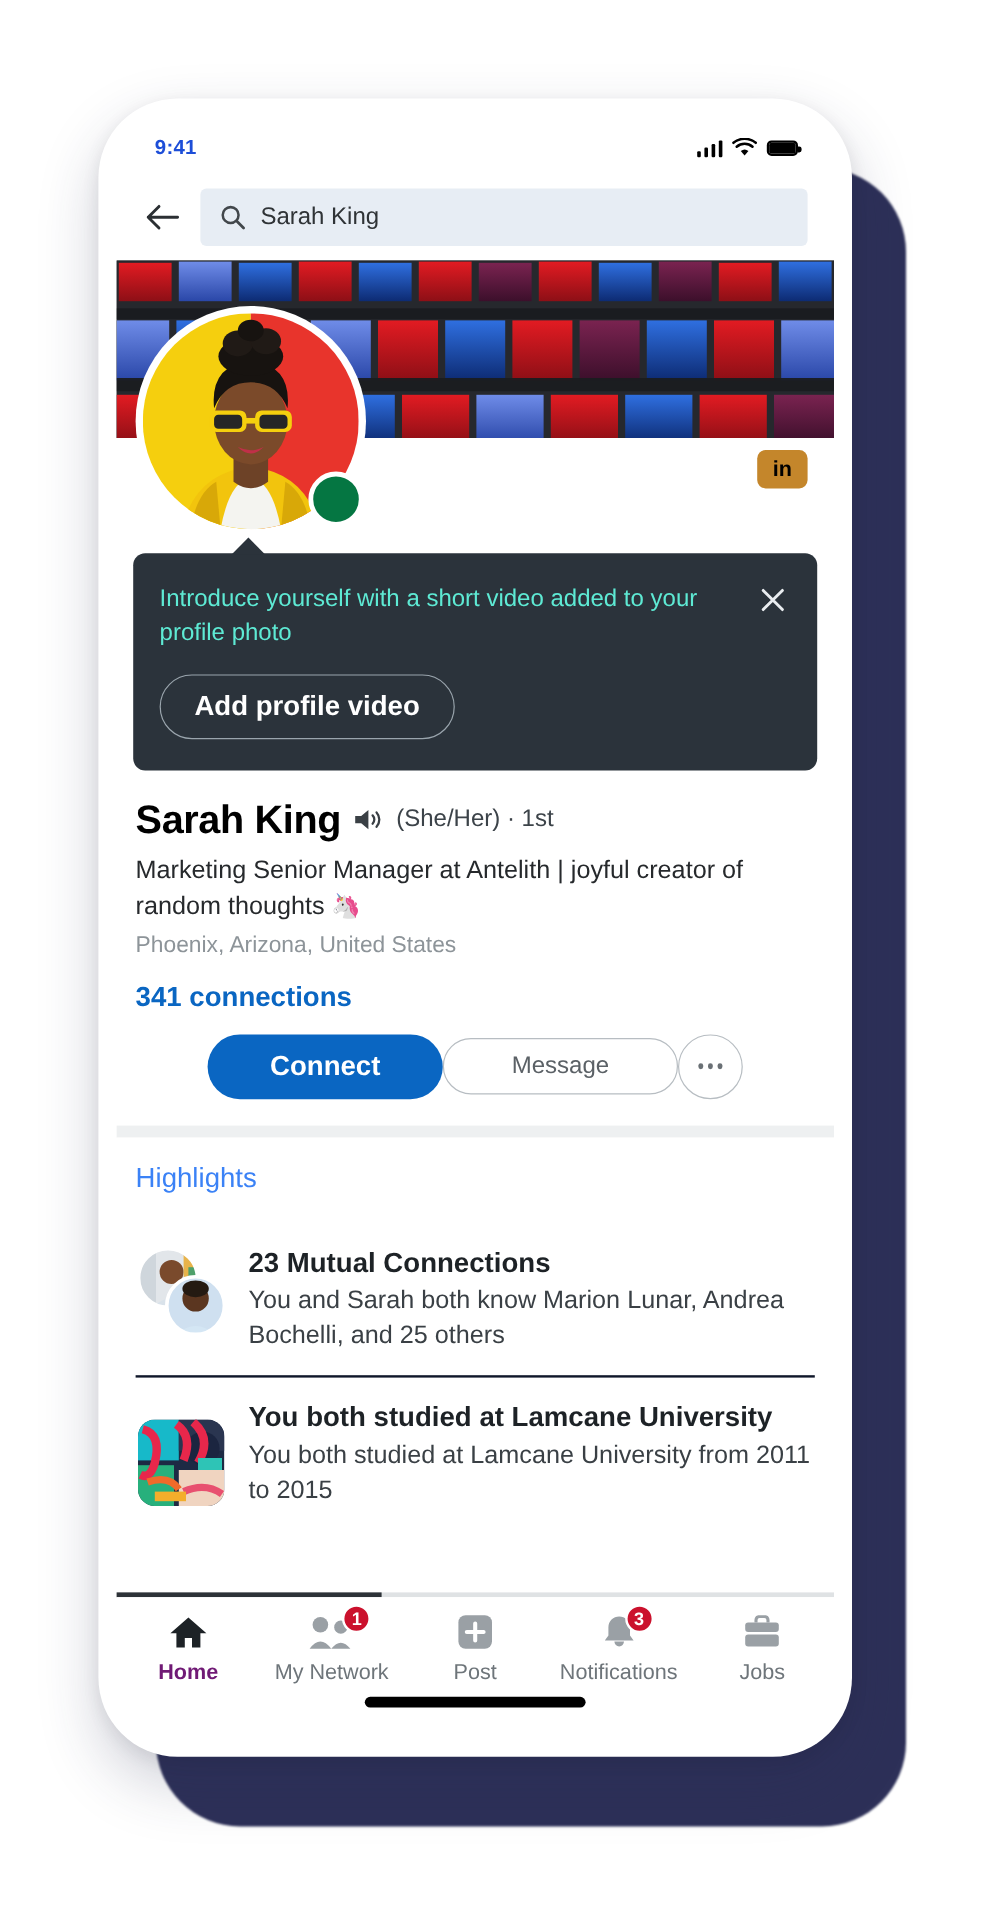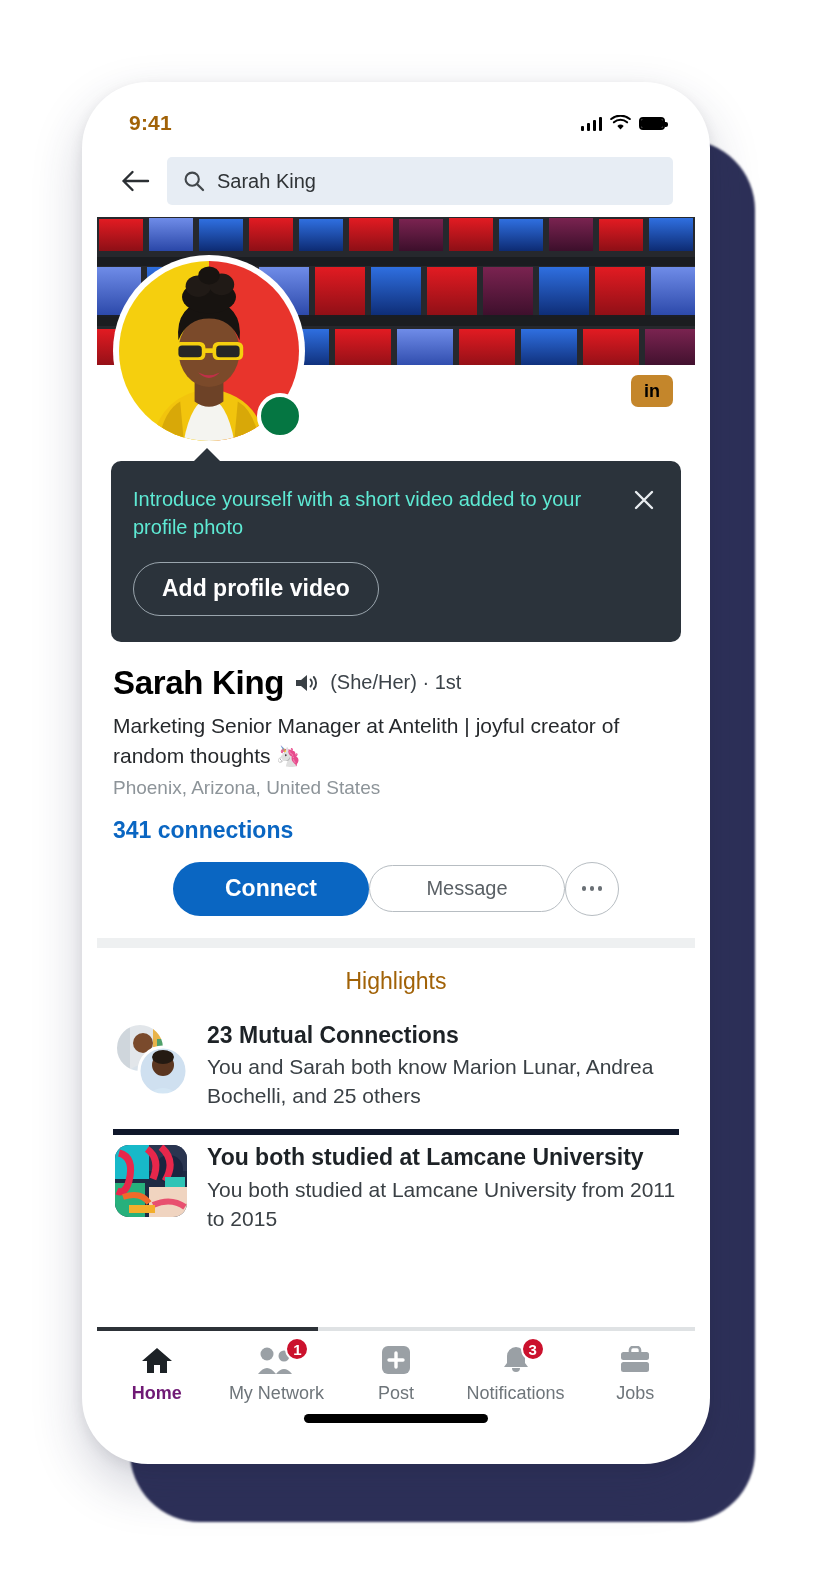--- a/index.html
+++ b/index.html
@@ -48,21 +48,21 @@
     z-index: 40;
   }
 
   
   .statusbar {
     position: relative; height: 52px;
     display: flex; align-items: center; justify-content: space-between;
     padding: 0 30px 0 32px;
     background: #fff; z-index: 30;
   }
-  .clock { font-size: 21px; font-weight: 700; color: #a16207; letter-spacing: .2px; }
+  .clock { font-size: 17px; font-weight: 700; color: #1d4ed8; letter-spacing: .2px; }
   .status-icons { display: flex; align-items: center; gap: 8px; }
   .bars { display: flex; align-items: flex-end; gap: 2.5px; height: 15px; }
   .bars i { display: block; width: 3.5px; background: #000; border-radius: 1px; }
   .bars i:nth-child(1){height:5px}.bars i:nth-child(2){height:8px}
   .bars i:nth-child(3){height:11px}.bars i:nth-child(4){height:14px}
   .battery {
     width: 26px; height: 13px; border: 2px solid #000; border-radius: 4px;
     position: relative; background: #000; background-clip: content-box; padding: 0;
   }
   .battery::after {
@@ -153,23 +153,23 @@
   .btn-more {
     width: 54px; height: 54px; border-radius: 50%; border: 1.5px solid #b7bdc2;
     background:#fff; display:flex; align-items:center; justify-content:center; gap:3.5px; cursor:pointer;
   }
   .btn-more span { width: 4.5px; height: 4.5px; border-radius:50%; background:#6a7075; display:block; }
 
   .divider { height: 10px; background: #eef0f1; }
 
   
   .highlights { padding: 20px 16px 0 16px; background:#fff; }
-  .h-title { font-size: 23px; color: #a16207; margin-bottom: 14px; text-align: center; }
+  .h-title { font-size: 23px; color: #3b82f6; margin-bottom: 31px; }
   .h-item { display: flex; gap: 18px; padding: 12px 0 18px 0; }
-  .h-item + .h-item { border-top: 6px solid #0f172a; padding-top: 8px; }
+  .h-item + .h-item { border-top: 2px solid #0f172a; padding-top: 18px; align-items: flex-end; }
   .h-thumb { flex: 0 0 76px; width: 76px; height: 76px; position: relative; }
   .h-thumb svg { display:block; }
   .h-body { flex: 1; min-width: 0; }
   .h-head { font-size: 23px; font-weight: 700; color: #1d2226; line-height:1.25; }
   .h-sub { margin-top: 4px; font-size: 21px; color: #3a4045; line-height: 1.38; }
 
   
   .scrollbar-track {
     position: absolute; left: 0; right: 0; bottom: 118px; height: 4px; background: #dfe2e4;
   }

